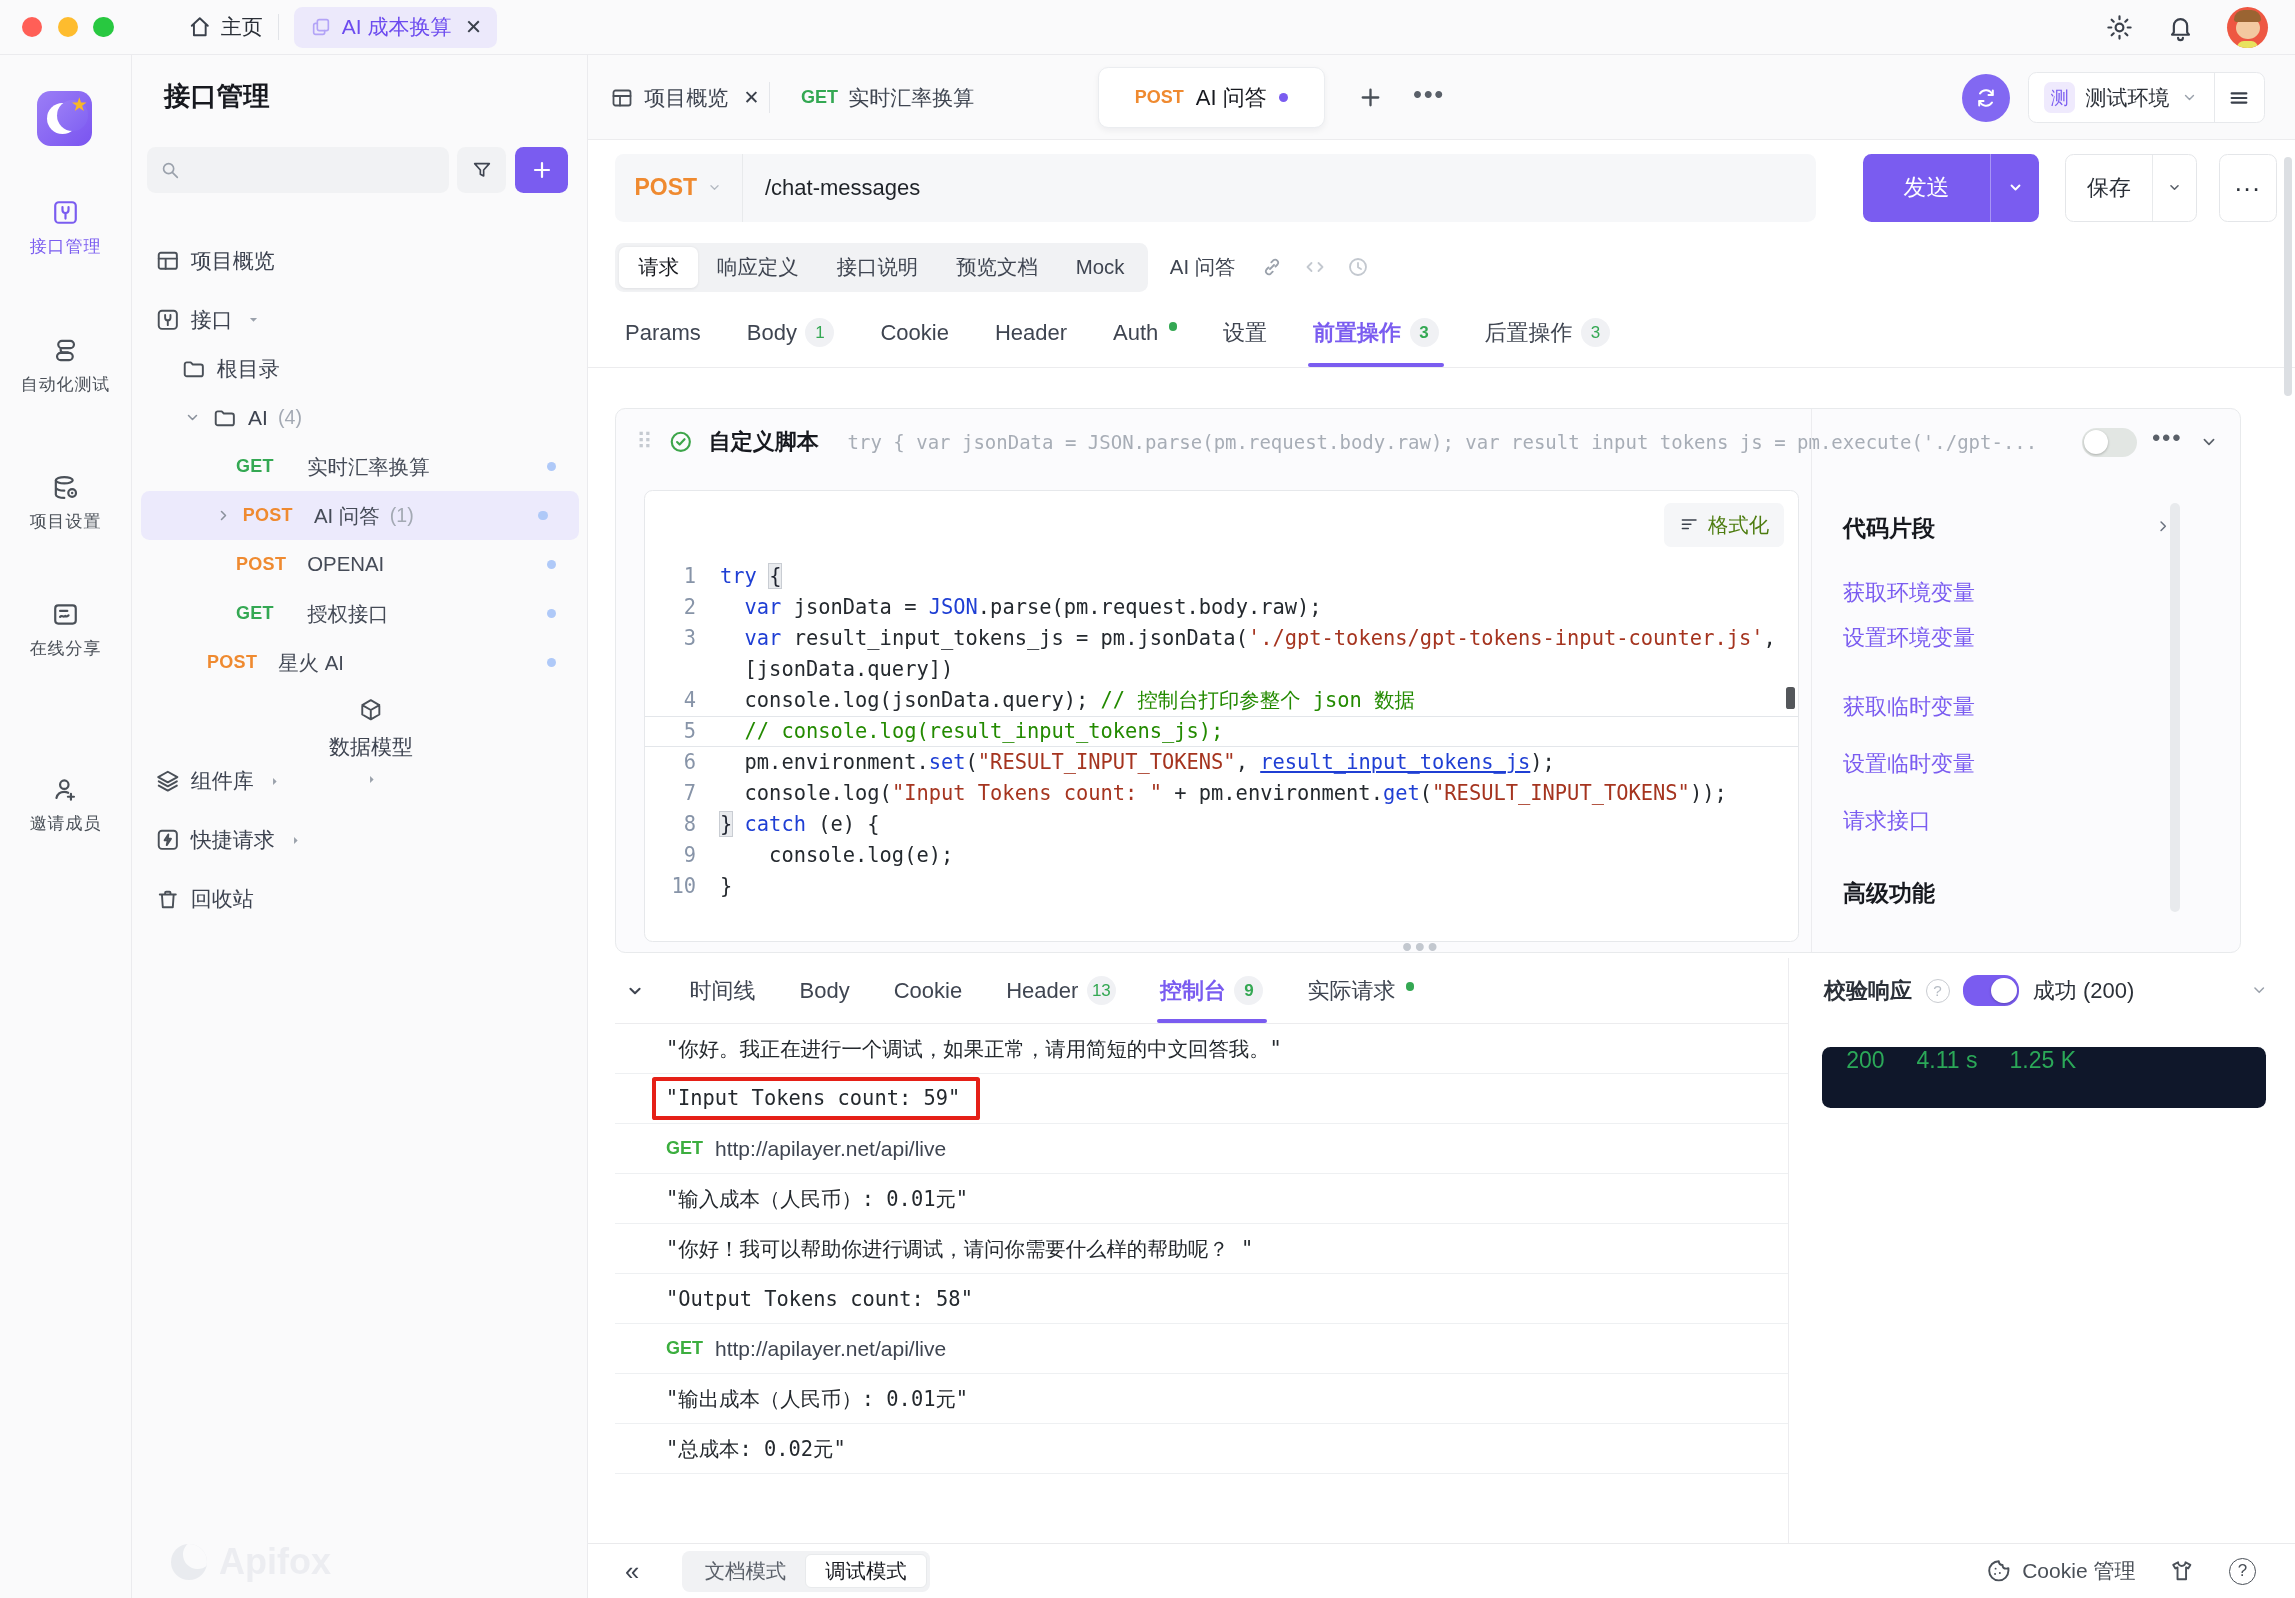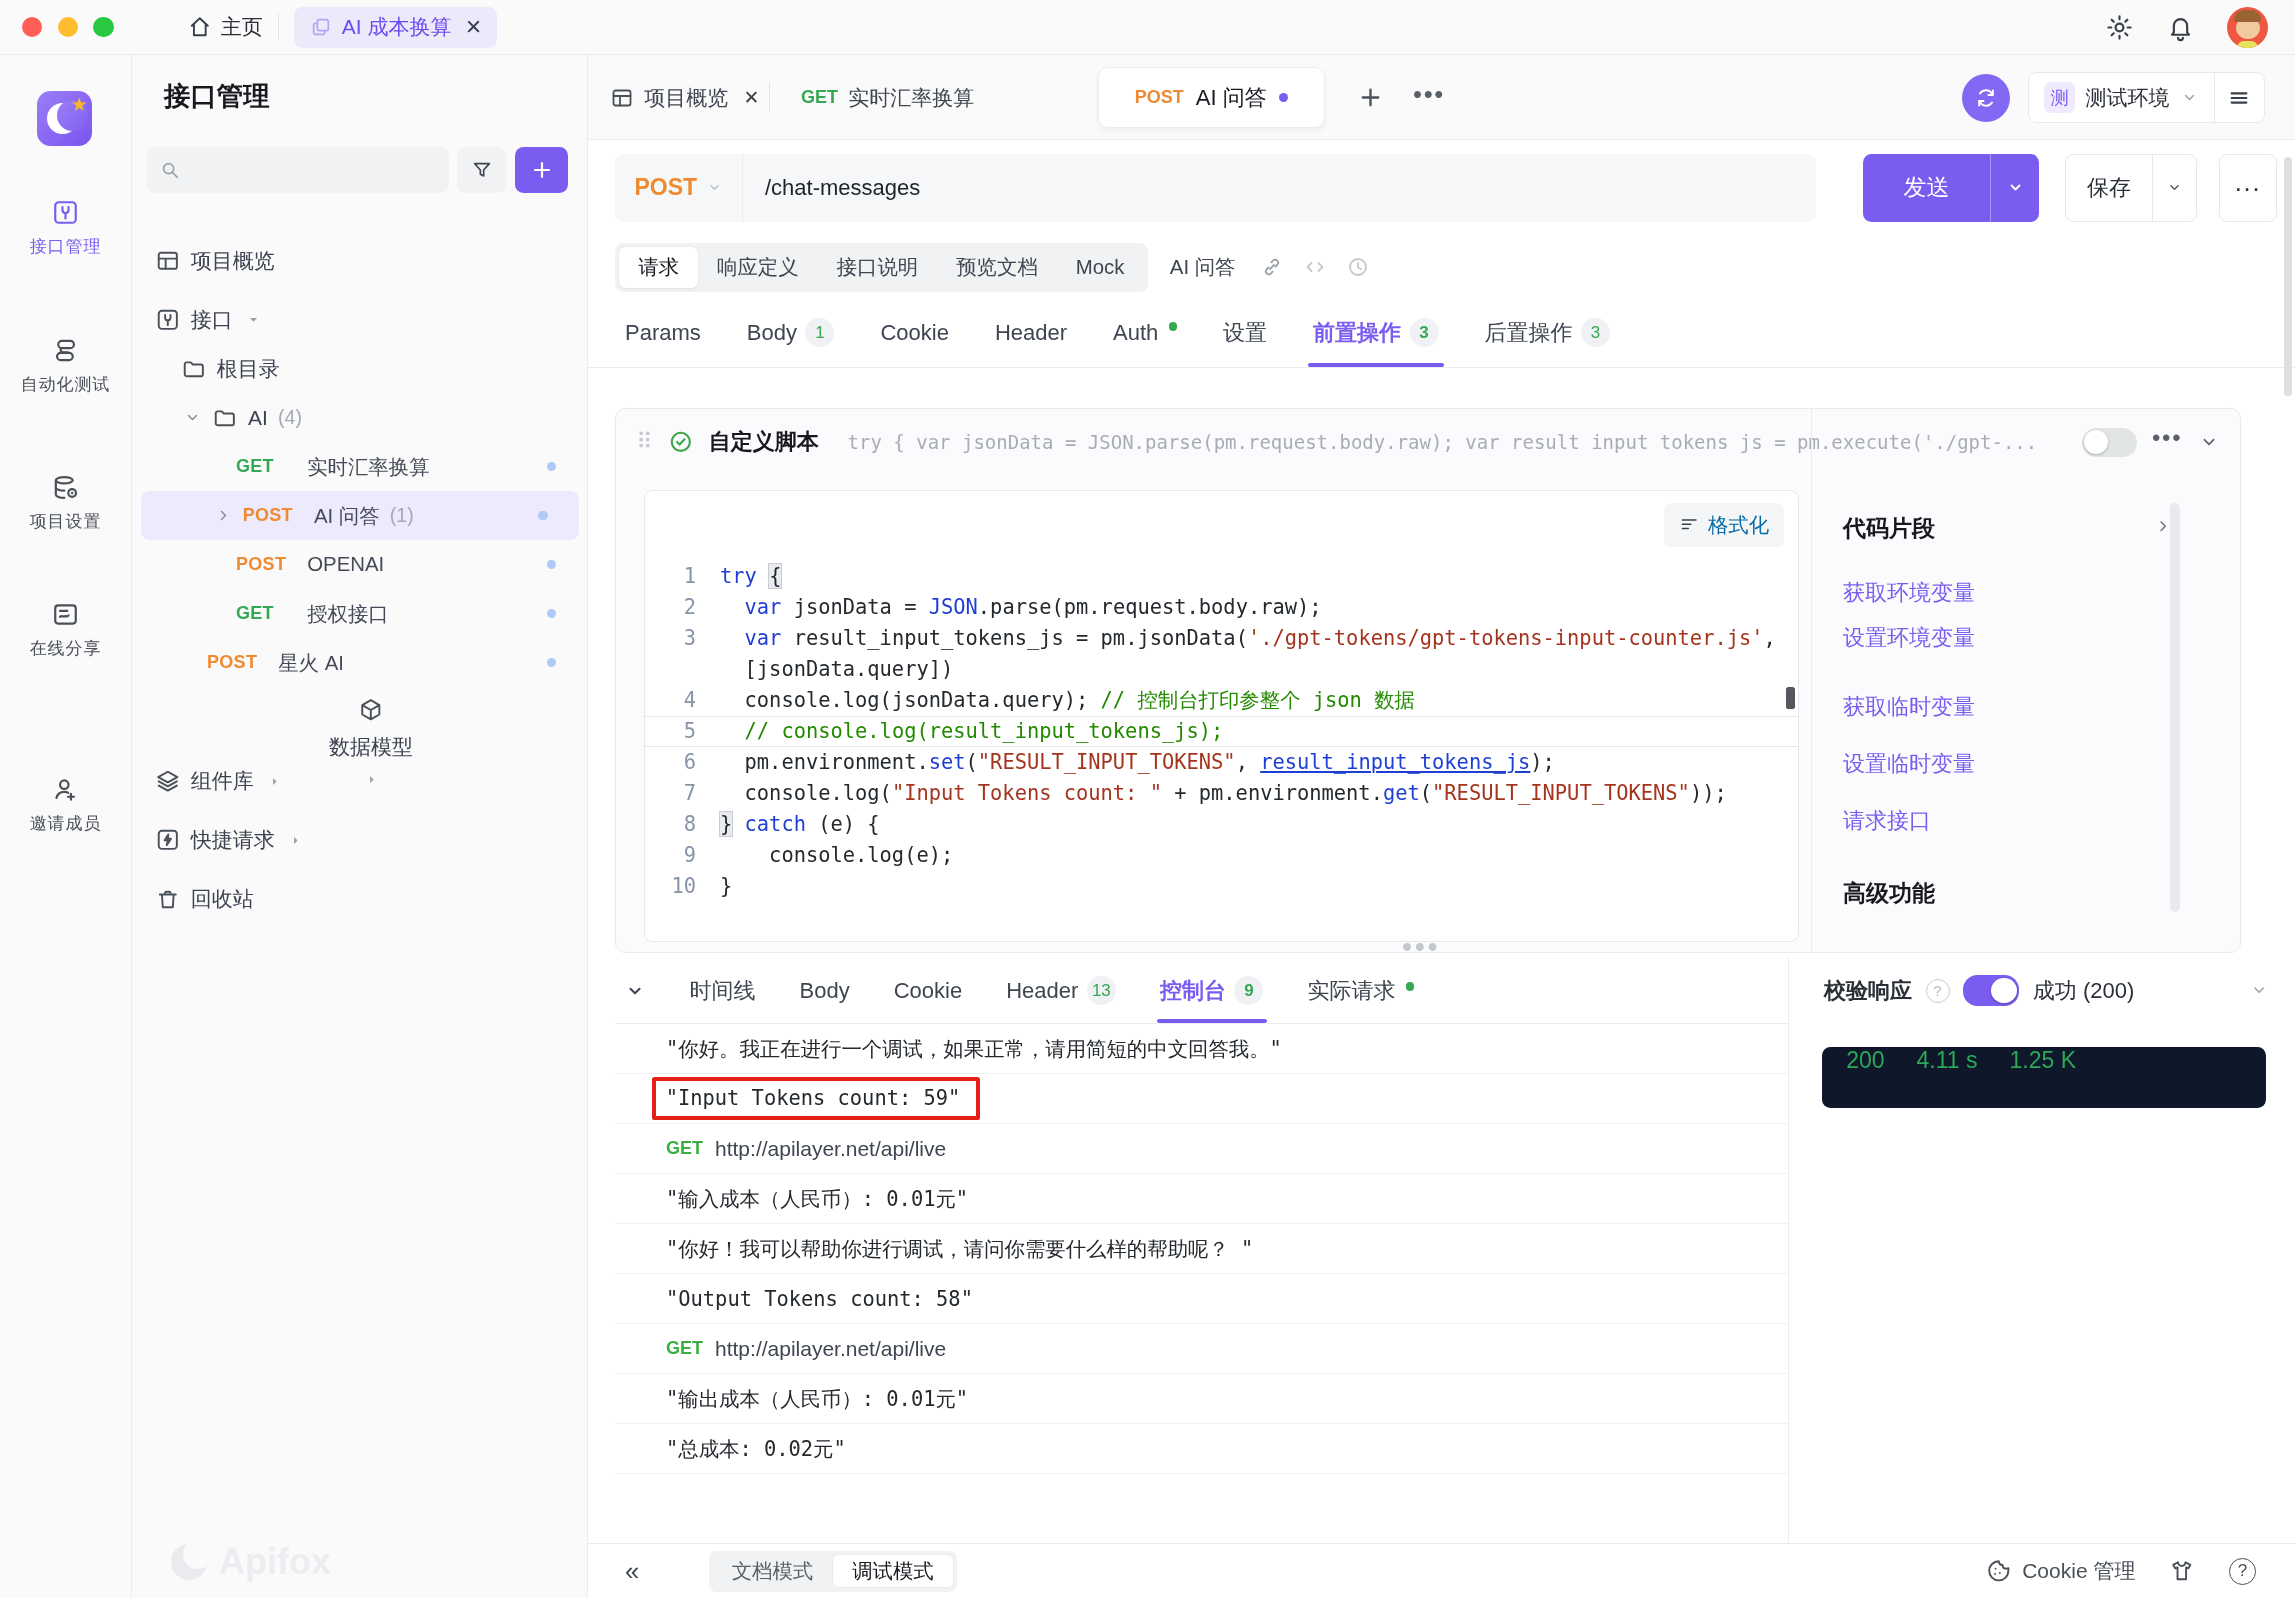--- a/index.html
+++ b/index.html
@@ -149,21 +149,21 @@
   .spreview{flex:1;font-family:var(--mono);font-size:19px;color:#a7adb6;white-space:nowrap;overflow:hidden;text-overflow:ellipsis;padding:0 13.6px}
   .toggle{width:55px;height:29px;border-radius:14.5px;background:#e2e6e3;position:relative;flex:none;cursor:pointer}
   .toggle .knob{position:absolute;top:2.6px;width:24px;height:24px;border-radius:50%;background:#fff;box-shadow:0 0.9px 2.6px rgba(0,0,0,.25)}
   .toggle.off .knob{left:2.6px}
   .toggle.on{background:var(--accent)}
   .toggle.on .knob{right:2.6px}
   .sh-more{color:#5a6069;font-size:24px;letter-spacing:1.7px;cursor:pointer;padding-bottom:8.5px}
   .sh-chev{color:#5a6069;cursor:pointer}
   .sh-chev svg{width:22px;height:22px}
   .codecard{position:absolute;left:28px;top:81px;width:1155px;height:452px;background:#fff;border:0.9px solid #e6e8eb;border-radius:8.5px;overflow:hidden}
-  .fmt-btn{position:absolute;top:12px;right:13.6px;height:44px;background:#f5f6f8;border-radius:6.8px;display:flex;align-items:center;gap:8.5px;padding:0 15.3px;font-size:20.4px;color:#0369a1;cursor:pointer;z-index:2}
+  .fmt-btn{position:absolute;top:12px;right:13.6px;height:44px;background:#f5f6f8;border-radius:6.8px;display:flex;align-items:center;gap:8.5px;padding:0 15.3px;font-size:20.4px;color:#4d7c0f;cursor:pointer;z-index:2}
   .fmt-btn svg{width:20.4px;height:20.4px;color:#3a404b}
   .editor{position:absolute;left:0;top:70px;right:0;font-family:var(--mono);font-size:20.4px;cursor:text}
   .erow{display:flex;height:31px;line-height:31px;white-space:pre}
   .erow.cur{box-shadow:inset 0 0.9px 0 #e3e6ea, inset 0 -0.9px 0 #e3e6ea}
   .gut{width:75px;flex:none;text-align:right;padding-right:24px;color:#8794a8}
   .code{flex:1}
   .tok.p{color:#24292e}.tok.k{color:#1f3fd4}.tok.s{color:#a5341f}.tok.c{color:#238a00}
   .tok.l{color:#1f3fd4;text-decoration:underline}
   .tok.b{background:#e9ebee;outline:0.9px solid #c9cdd3}
   .ed-thumb{position:absolute;right:3.4px;top:196px;width:8.5px;height:22px;background:#54575b;border-radius:2.6px}
@@ -197,21 +197,21 @@
   .qmark{width:24px;height:24px;border-radius:50%;border:1.7px solid #c9ccd1;color:#b6bcc4;font-size:15.3px;display:flex;align-items:center;justify-content:center}
   .resp-status{font-size:22px;color:#2b3038}
   .resp-chev{margin-left:auto;color:#9aa1ab}
   .resp-chev svg{width:20.4px;height:20.4px}
   .resp-box{position:absolute;left:10.2px;right:29px;top:89px;height:61px;background:#0f172a;border-radius:8.5px;display:flex;align-items:flex-start;gap:32px;padding-left:24px}
   .resp-box span{font-size:23px;color:#2BA858}
 
   
   .footer{position:absolute;left:0;right:0;bottom:0;height:55px;background:#fff;border-top:0.9px solid #eaeaec;display:flex;align-items:center}
   .collapse2{margin-left:37px;font-size:25.6px;color:#3f4551;cursor:pointer}
-  .fseg{margin-left:70px;height:41px;background:#f1f2f4;border-radius:7.7px;display:flex;align-items:center;padding:0 3.4px}
+  .fseg{margin-left:43px;height:41px;background:#f1f2f4;border-radius:7.7px;display:flex;align-items:center;padding:0 3.4px}
   .fseg .fitem{padding:0 19px;height:34px;display:flex;align-items:center;border-radius:6px;font-size:20.4px;color:#5a6069;cursor:pointer}
   .fseg .fitem.on{background:#fff;color:#17191f;border:0.9px solid #e8eaec}
   .f-right{margin-left:auto;display:flex;align-items:center;gap:34px;margin-right:39px;color:#4a5058}
   .f-cookie{display:flex;align-items:center;gap:10.2px;font-size:21px;cursor:pointer}
   .f-right svg{width:25.6px;height:25.6px}
   .fq{width:27px;height:27px;border-radius:50%;border:1.7px solid #4a5058;font-size:17px;display:flex;align-items:center;justify-content:center;cursor:pointer}
   .main-thumb{position:absolute;right:2.6px;top:102px;width:8.5px;height:239px;background:#dcdfe3;border-radius:4.3px}
 </style>
 </head>
 <body>

